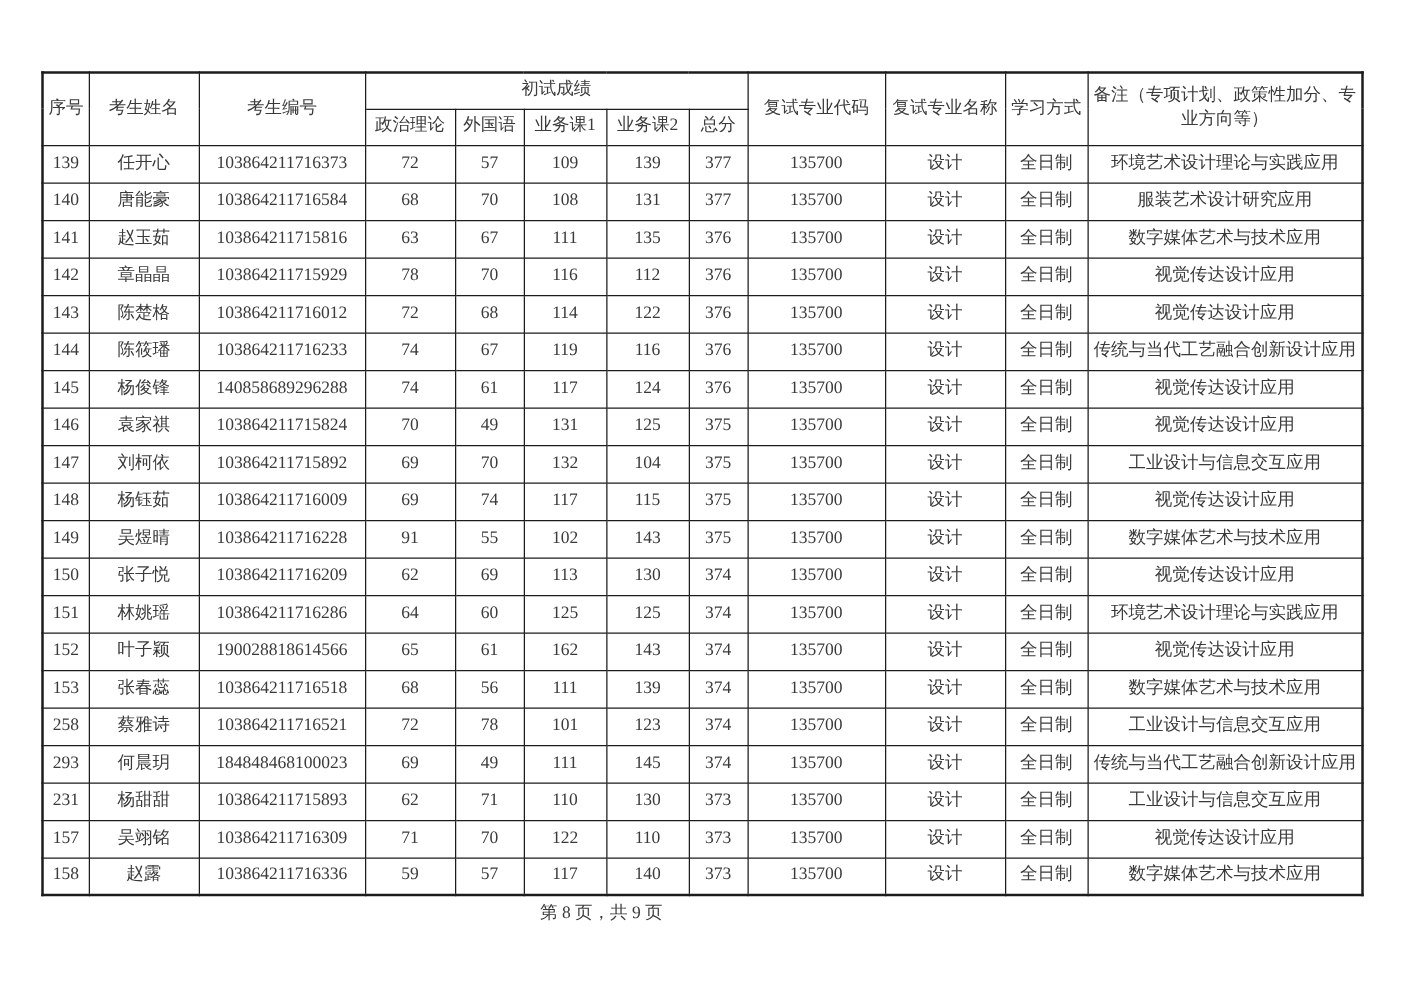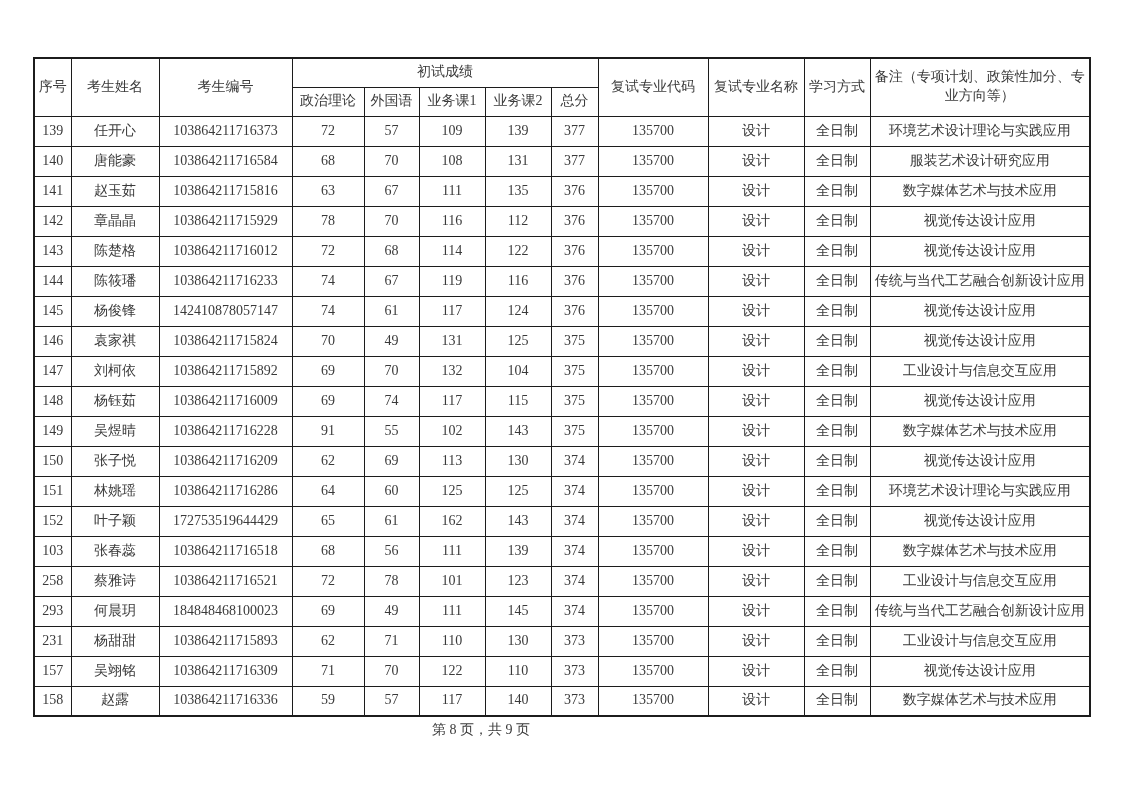--- a/index.html
+++ b/index.html
@@ -173,21 +173,21 @@
     <td>376</td>
     <td>135700</td>
     <td>设计</td>
     <td>全日制</td>
     <td>传统与当代工艺融合创新设计应用</td>
   </tr>
 
   <tr>
     <td>145</td>
     <td>杨俊锋</td>
-    <td>142410878057147</td>
+    <td>140858689296288</td>
     <td>74</td>
     <td>61</td>
     <td>117</td>
     <td>124</td>
     <td>376</td>
     <td>135700</td>
     <td>设计</td>
     <td>全日制</td>
     <td>视觉传达设计应用</td>
   </tr>
@@ -278,34 +278,34 @@
     <td>374</td>
     <td>135700</td>
     <td>设计</td>
     <td>全日制</td>
     <td>环境艺术设计理论与实践应用</td>
   </tr>
 
   <tr>
     <td>152</td>
     <td>叶子颖</td>
-    <td>172753519644429</td>
+    <td>190028818614566</td>
     <td>65</td>
     <td>61</td>
     <td>162</td>
     <td>143</td>
     <td>374</td>
     <td>135700</td>
     <td>设计</td>
     <td>全日制</td>
     <td>视觉传达设计应用</td>
   </tr>
 
   <tr>
-    <td>103</td>
+    <td>153</td>
     <td>张春蕊</td>
     <td>103864211716518</td>
     <td>68</td>
     <td>56</td>
     <td>111</td>
     <td>139</td>
     <td>374</td>
     <td>135700</td>
     <td>设计</td>
     <td>全日制</td>

